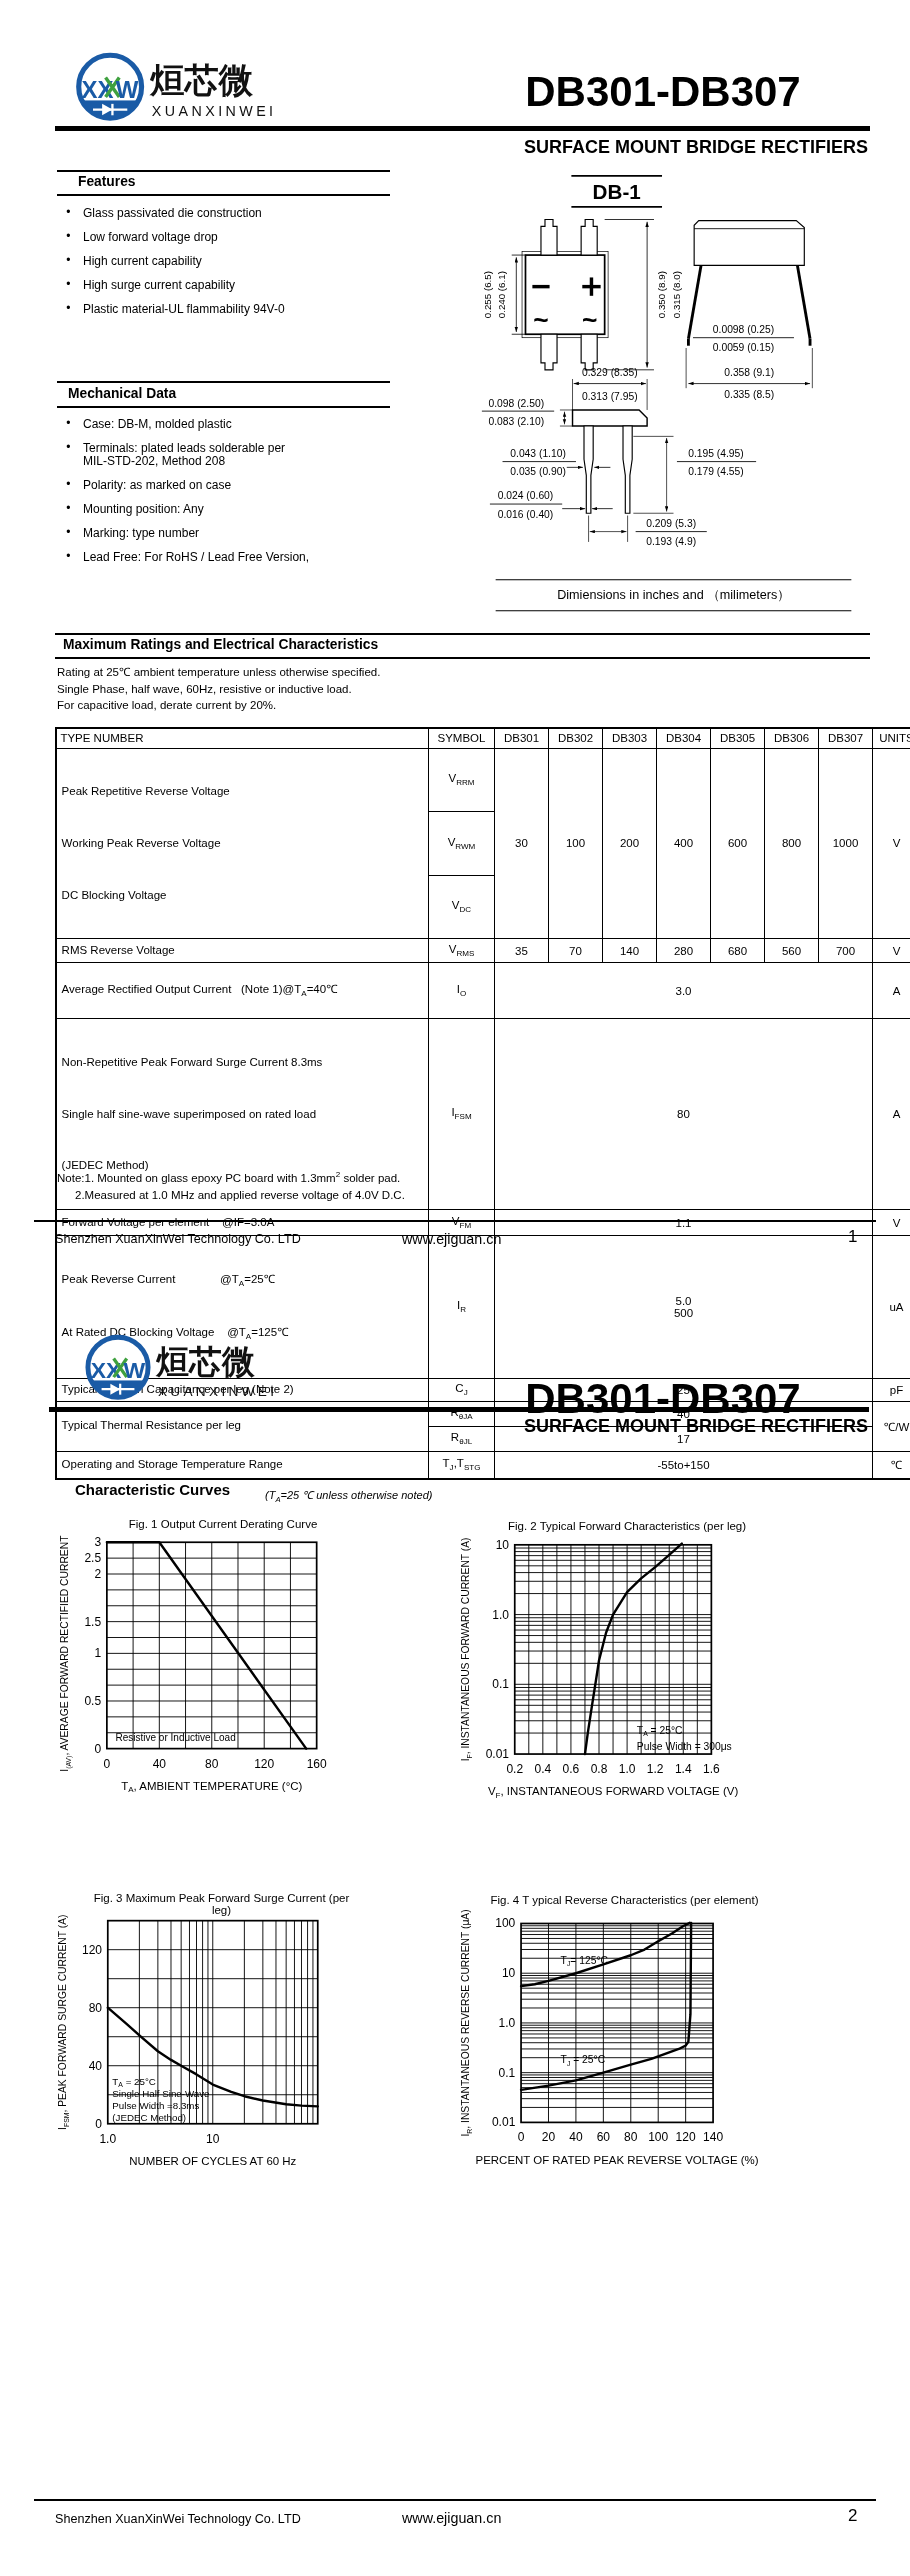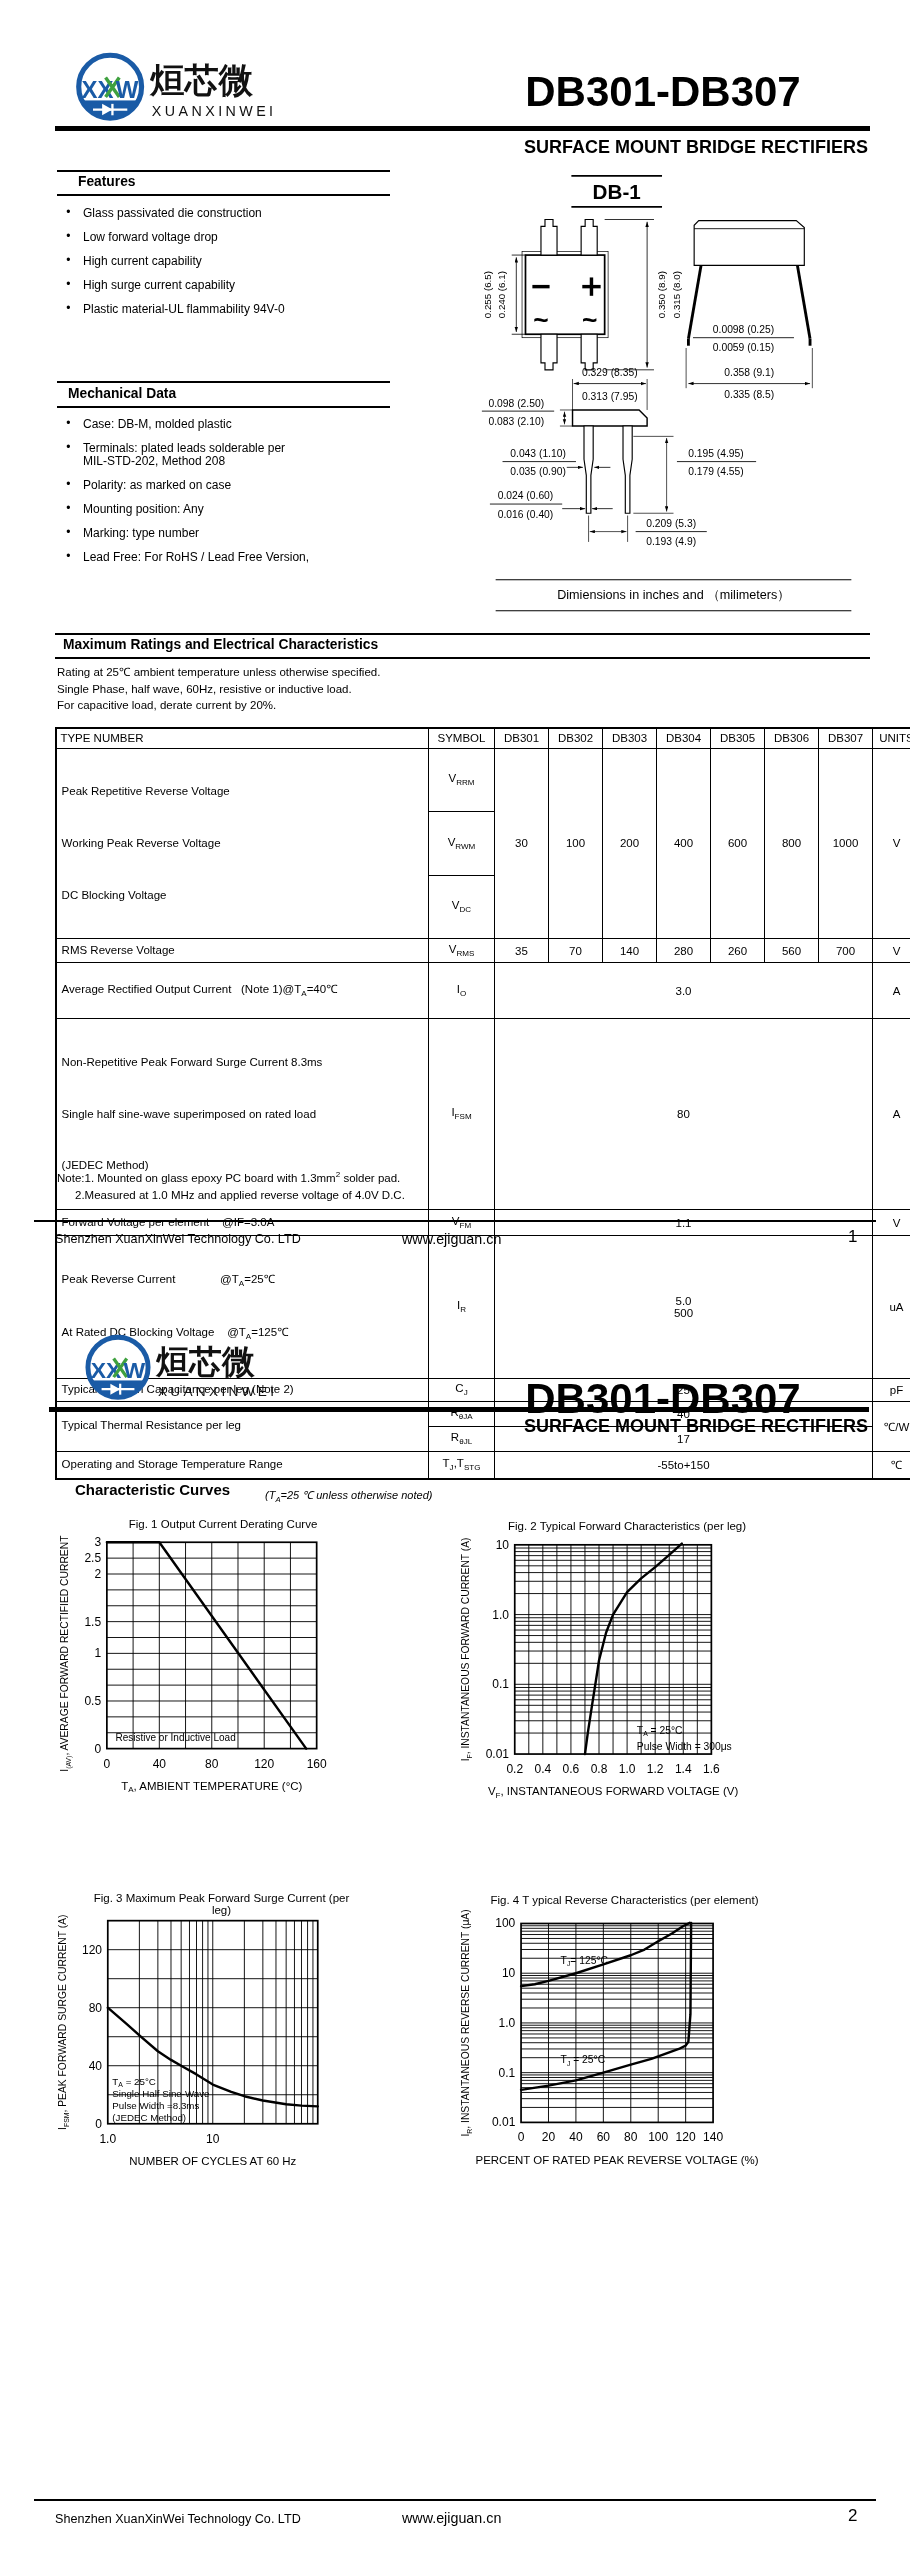--- a/index.html
+++ b/index.html
@@ -238,21 +238,21 @@
   <tr style="height:25px" class="thick-b">
     <td class="c sym thick-b"><span>V</span><sub>DC</sub></td>
   </tr>
   <tr style="height:24px">
     <td class="lbl thick-b">RMS Reverse Voltage</td>
     <td class="c sym thick-b"><span>V</span><sub>RMS</sub></td>
     <td class="c thick-b">35</td>
     <td class="c thick-b">70</td>
     <td class="c thick-b">140</td>
     <td class="c thick-b">280</td>
-    <td class="c thick-b">260</td>
+    <td class="c thick-b">680</td>
     <td class="c thick-b">560</td>
     <td class="c thick-b">700</td>
     <td class="c thick-b">V</td>
   </tr>
   <tr style="height:56px">
     <td class="lbl thick-b"><span>Average Rectified Output Current   (Note 1)@T</span><sub>A</sub><span>=40℃</span></td>
     <td class="c sym thick-b"><span>I</span><sub>O</sub></td>
     <td class="c thick-b" colspan="7">3.0</td>
     <td class="c thick-b">A</td>
   </tr>

